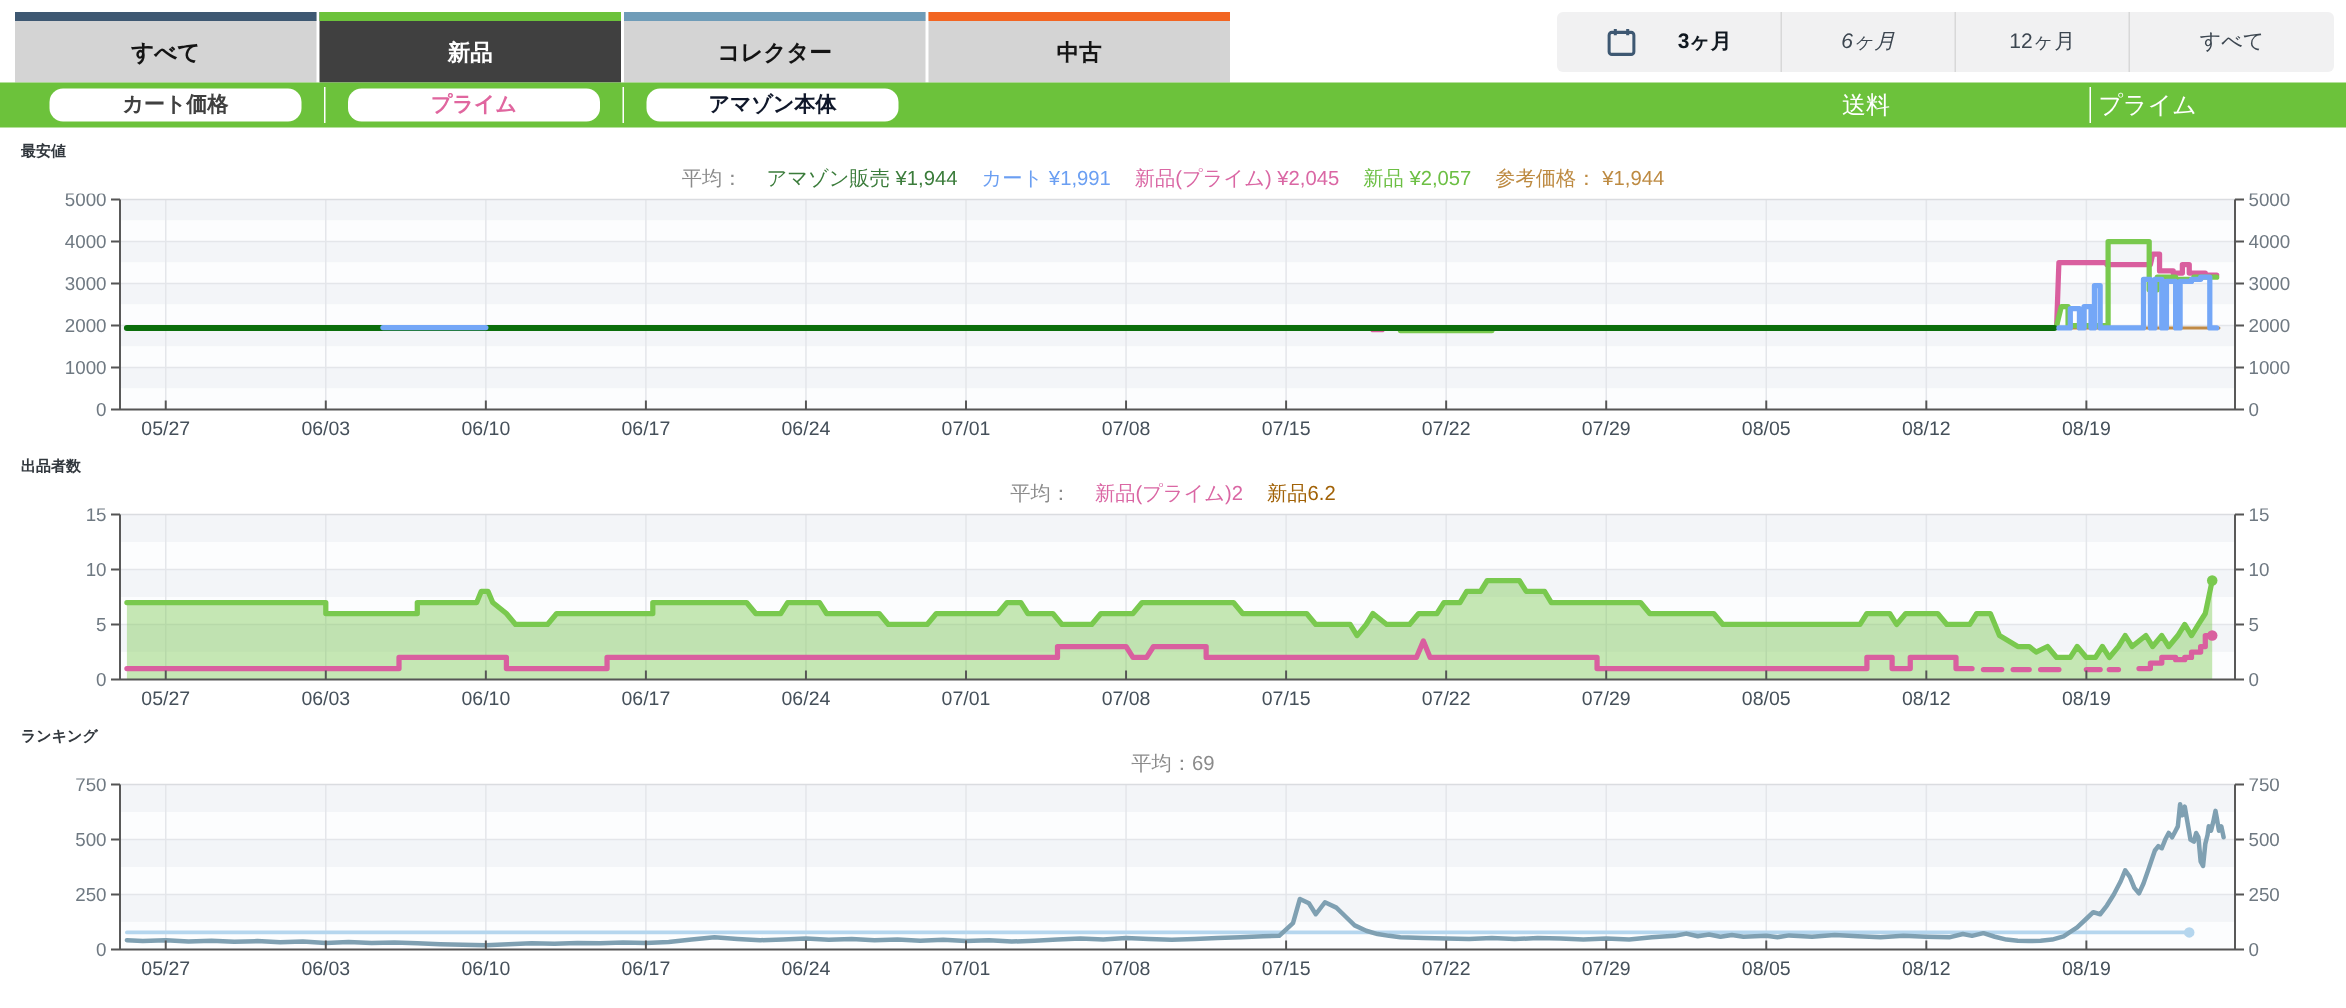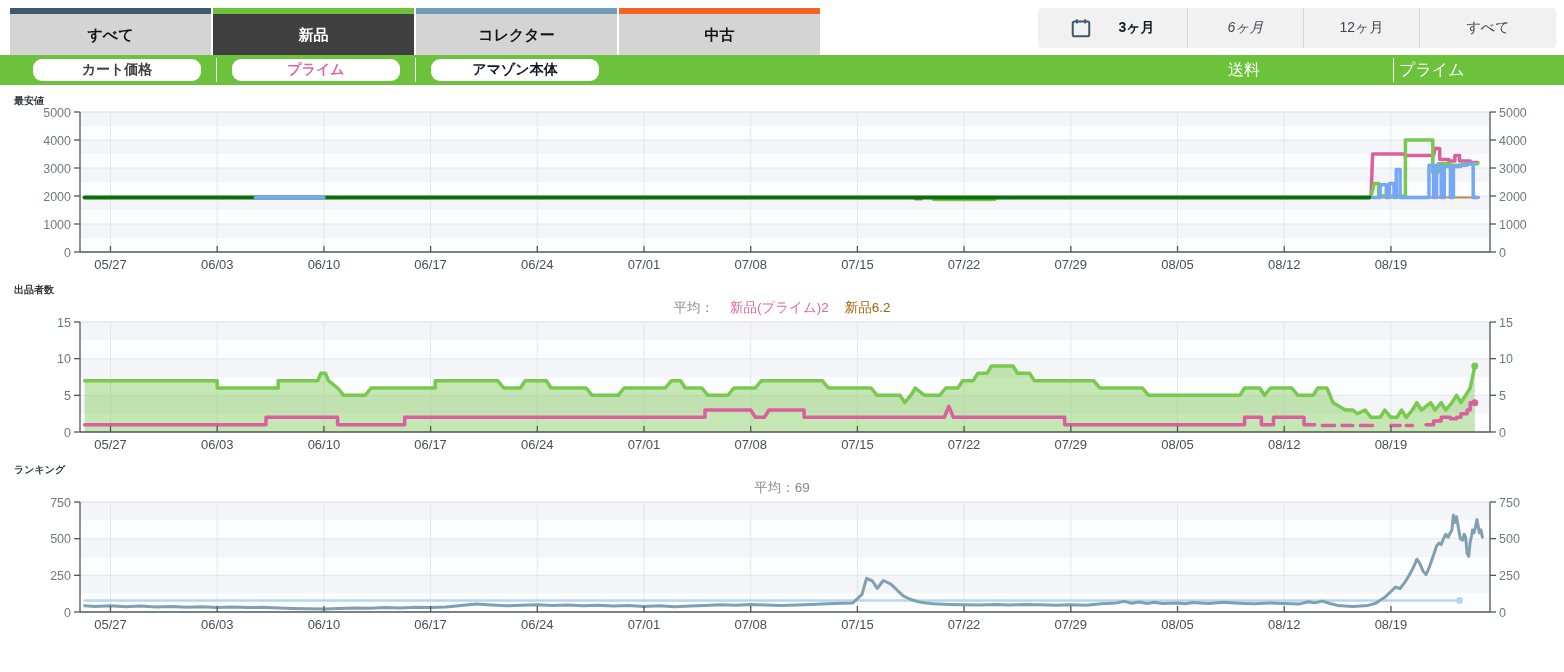--- a/index.html
+++ b/index.html
@@ -100,20 +100,21 @@
   <div class="pill amazon">アマゾン本体</div>
   <div class="gb-right">
     <div class="gb-btn shipping">送料</div>
     <div class="vsep"></div>
     <div class="gb-btn expand">プライム</div>
   </div>
 </div>
 
 <div class="section">
   <h3>最安値</h3>
+  <div class="legend" id="legend-0"><span style="color: rgb(139, 139, 139);">平均：</span><span style="color: rgb(59, 124, 59);">アマゾン販売 ¥1,944</span><span style="color: rgb(107, 159, 242);">カート ¥1,991</span><span style="color: rgb(218, 103, 164);">新品(プライム) ¥2,045</span><span style="color: rgb(108, 191, 68);">新品 ¥2,057</span><span style="color: rgb(189, 138, 65);">参考価格： ¥1,944</span></div>
   <svg id="chart-0" width="1564" height="166">
       <rect x="80" y="4.0" width="1410" height="14.0" fill="#f3f5f8"></rect>
       <rect x="80" y="18.0" width="1410" height="14.0" fill="#fcfdfe"></rect>
       <rect x="80" y="32.0" width="1410" height="14.0" fill="#f3f5f8"></rect>
       <rect x="80" y="46.0" width="1410" height="14.0" fill="#fcfdfe"></rect>
       <rect x="80" y="60.0" width="1410" height="14.0" fill="#f3f5f8"></rect>
       <rect x="80" y="74.0" width="1410" height="14.0" fill="#fcfdfe"></rect>
       <rect x="80" y="88.0" width="1410" height="14.0" fill="#f3f5f8"></rect>
       <rect x="80" y="102.0" width="1410" height="14.0" fill="#fcfdfe"></rect>
       <rect x="80" y="116.0" width="1410" height="14.0" fill="#f3f5f8"></rect>

